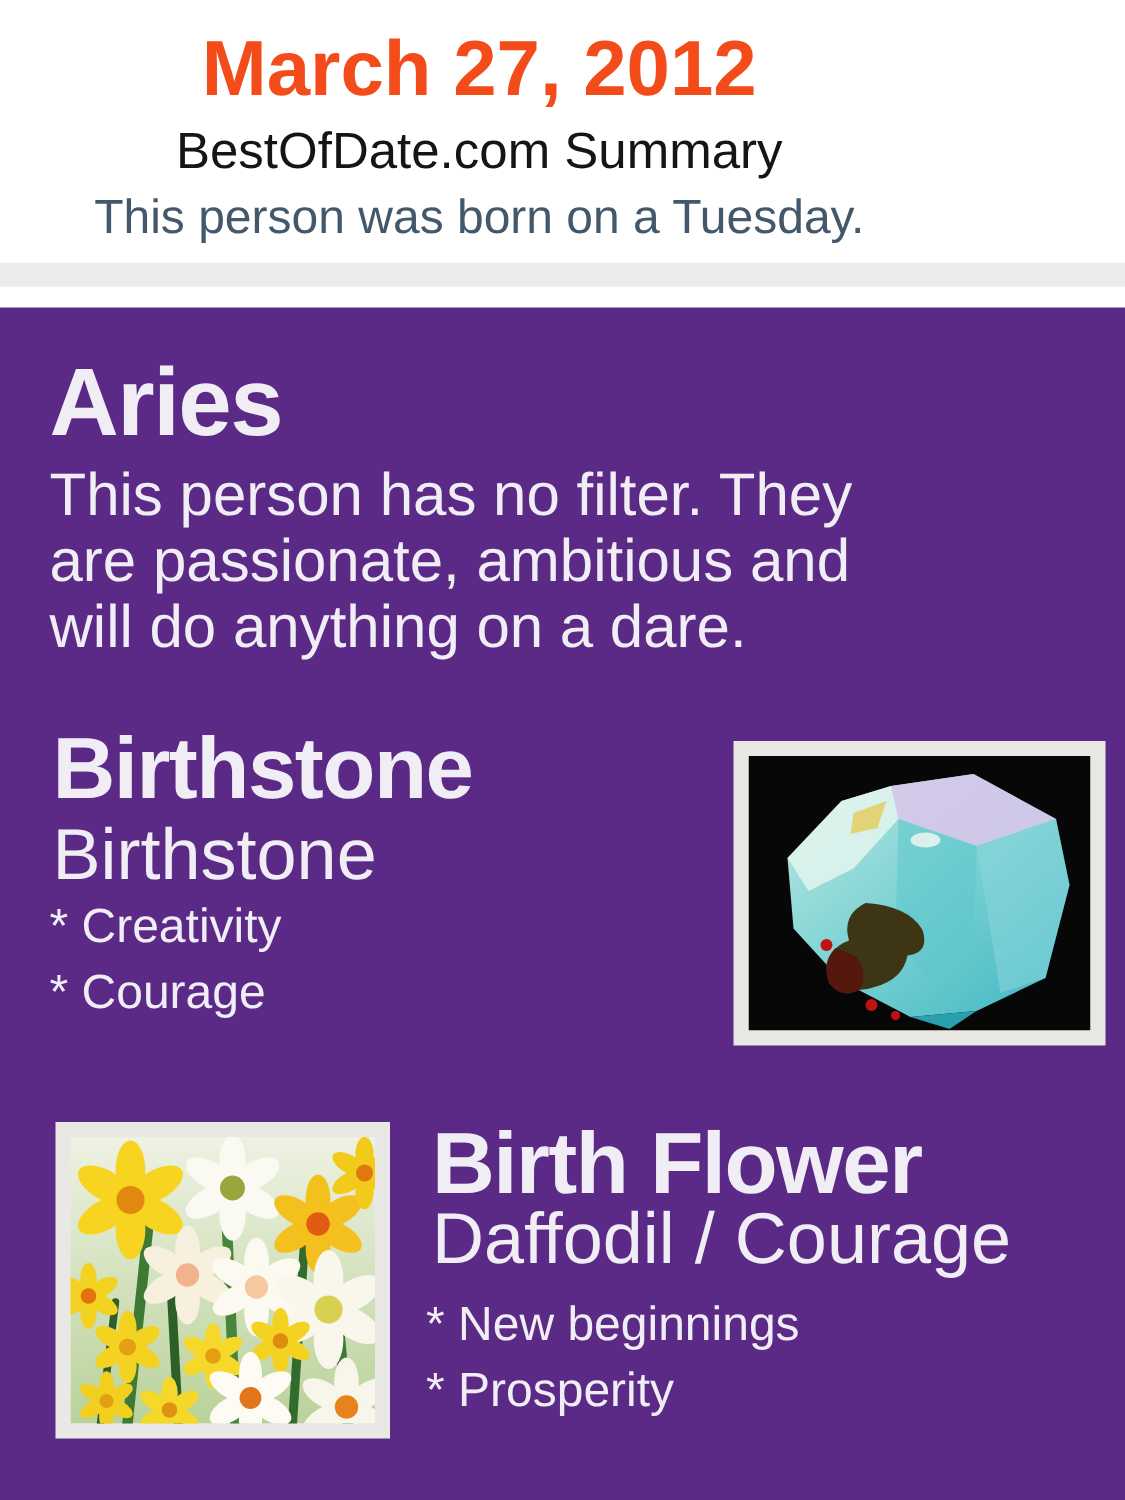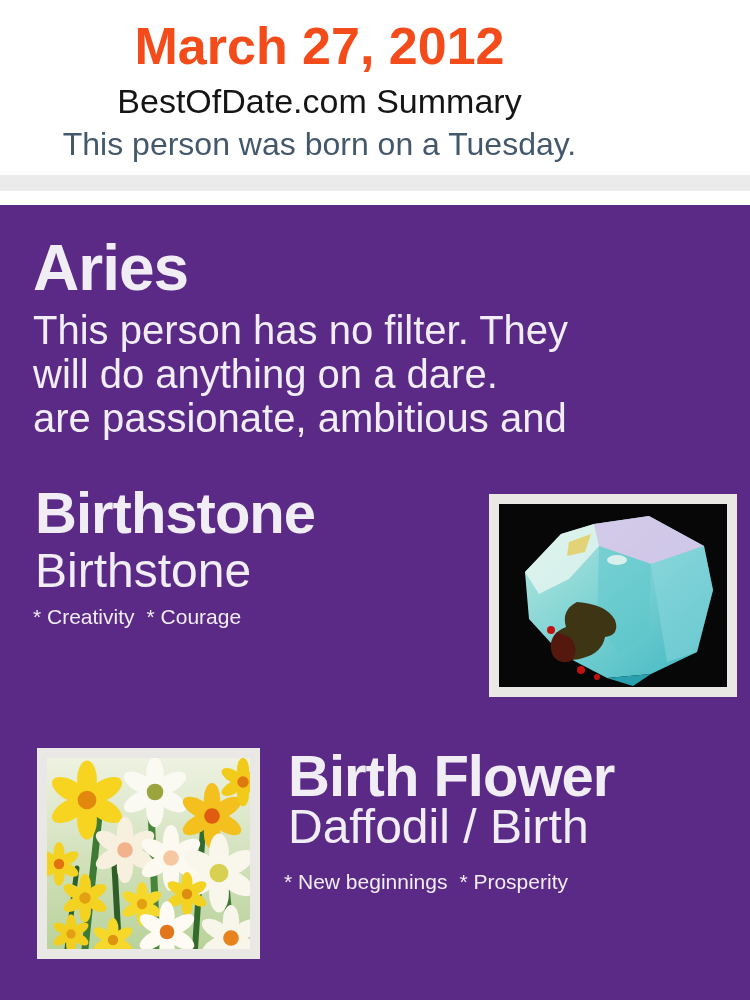--- a/index.html
+++ b/index.html
@@ -19,21 +19,21 @@
 
   
   .panel{top:205px;left:0;width:750px;height:809px;background:#5b2a86;color:#f1edf5;}
   .panel .abs{position:absolute;}
 
   .sign-title{left:33px;top:31px;font-size:64px;font-weight:bold;line-height:1;letter-spacing:-1px;}
   .desc{left:33px;top:103px;font-size:40px;line-height:44px;white-space:nowrap;}
 
   .bs-heading{left:35px;top:279px;font-size:58px;font-weight:bold;line-height:1;letter-spacing:-1px;}
   .bs-name{left:35px;top:342px;font-size:48px;line-height:1;}
-  .traits{display:flex;flex-direction:row;gap:12px;font-size:21px;line-height:32px;}
+  .traits{display:flex;flex-direction:column;gap:12px;font-size:32px;line-height:32px;}
   .traits-1{left:33px;top:396px;}
   .traits-2{left:284px;top:661px;}
 
   .photo-frame{box-sizing:border-box;background:#eae8e5;}
   .stone-frame{left:489px;top:289px;width:248px;height:203px;padding:10px;}
   .flower-frame{left:37px;top:543px;width:223px;height:211px;padding:10px;}
   .photo-frame svg{display:block;width:100%;height:100%;}
 
   .bf-heading{left:288px;top:542px;font-size:58px;font-weight:bold;line-height:1;letter-spacing:-1px;}
   .bf-name{left:288px;top:598px;font-size:48px;line-height:1;}
@@ -45,22 +45,22 @@
 <div class="abs center site-summary">BestOfDate.com Summary</div>
 <div class="abs center born-line">This person was born on a Tuesday.</div>
 <div class="abs divider-band"></div>
 
 <div class="abs panel">
 
   <div class="abs sign-title">Aries</div>
 
   <div class="abs desc">
     <div>This person has no filter. They</div>
+    <div>are passionate, ambitious and</div>
     <div>will do anything on a dare.</div>
-    <div>are passionate, ambitious and</div>
   </div>
 
   <div class="abs bs-heading">Birthstone</div>
   <div class="abs bs-name">Birthstone</div>
 
   <div class="abs traits traits-1">
     <div>* Creativity</div>
     <div>* Courage</div>
   </div>
 
@@ -130,20 +130,20 @@
       <use href="#daff" transform="translate(95,146) scale(1.0)" style="color:#f6d82a;--c:#e2a012"></use>
       <use href="#daff" transform="translate(140,136) scale(1.0)" style="color:#f4d222;--c:#dd8c10"></use>
       <use href="#daff" transform="translate(24,176) scale(0.9)" style="color:#f2ce1e;--c:#e2a012"></use>
       <use href="#daff" transform="translate(66,182) scale(1.0)" style="color:#f6d82a;--c:#df9411"></use>
       <use href="#daff" transform="translate(120,174) scale(1.4)" style="color:#fdfbf4;--c:#e2761a"></use>
       <use href="#daff" transform="translate(184,180) scale(1.5)" style="color:#f8f5ea;--c:#e8821c"></use>
     </svg>
   </div>
 
   <div class="abs bf-heading">Birth Flower</div>
-  <div class="abs bf-name">Daffodil / Birth</div>
+  <div class="abs bf-name">Daffodil / Courage</div>
 
   <div class="abs traits traits-2">
     <div>* New beginnings</div>
     <div>* Prosperity</div>
   </div>
 
 </div>
 
 </body></html>

